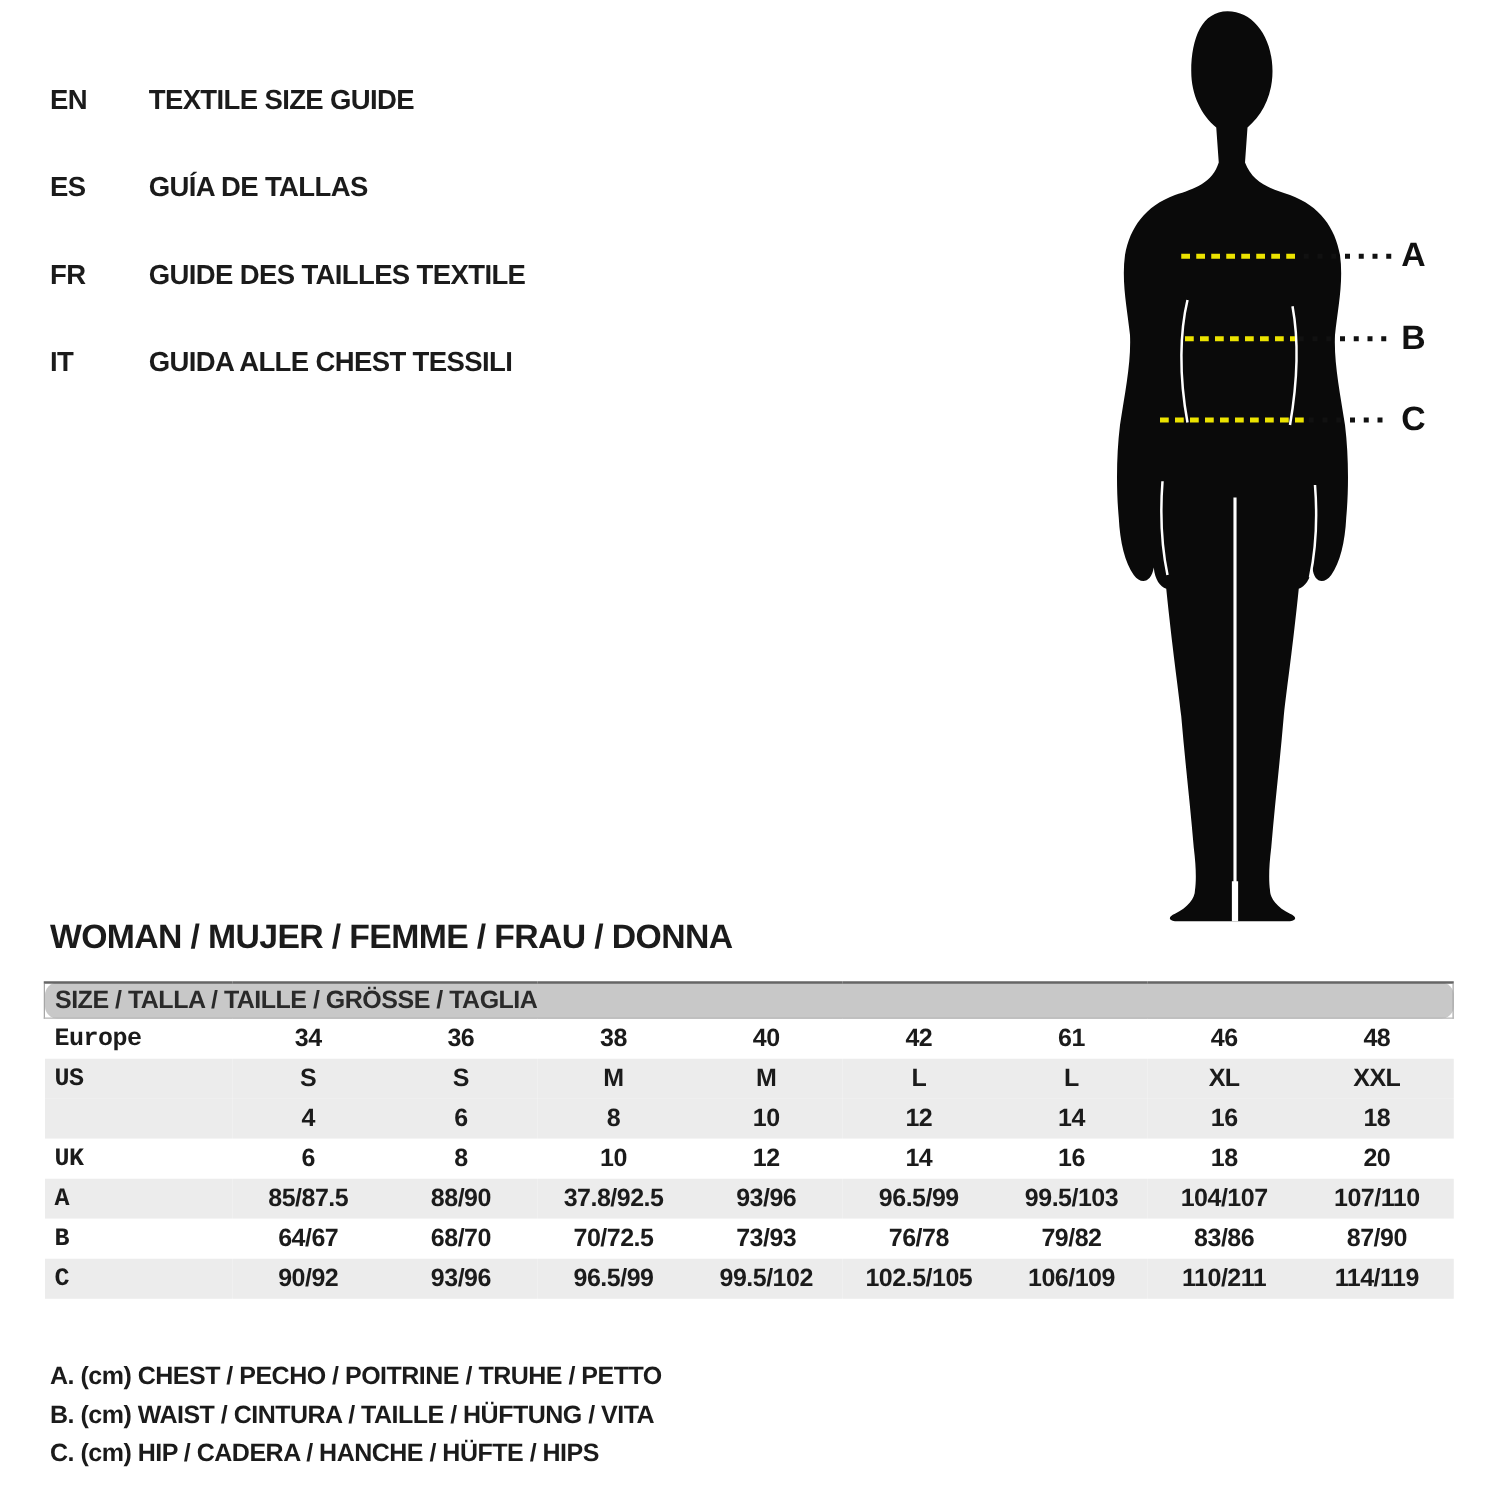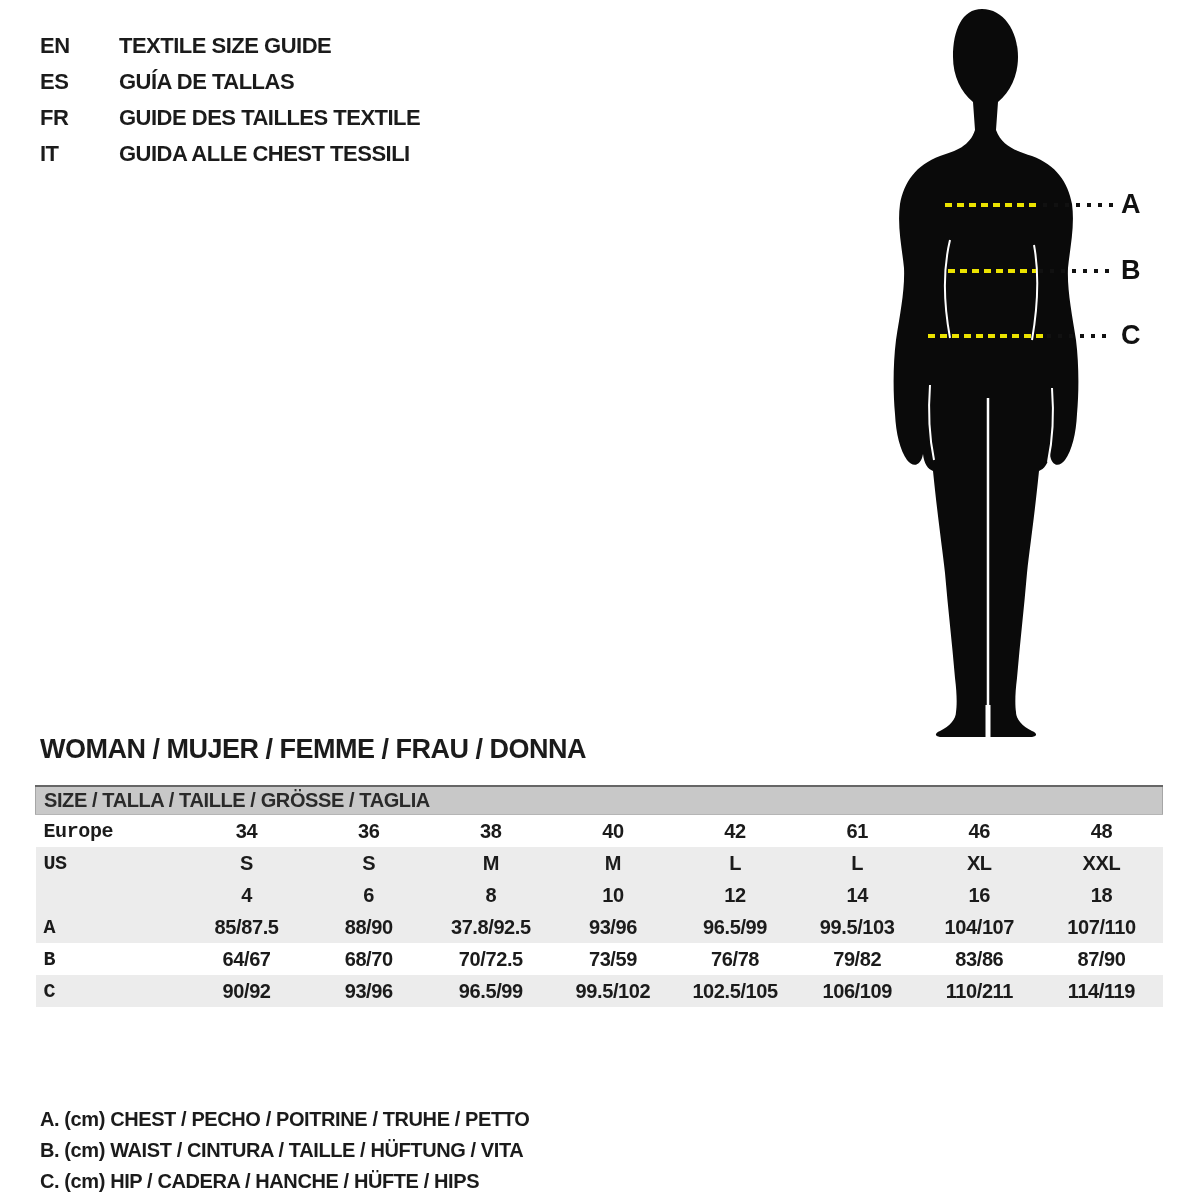--- a/index.html
+++ b/index.html
@@ -20,20 +20,21 @@
     top: 28px;
   }
   .lang-row {
     display: flex;
     height: 36px;
     line-height: 36px;
     font-size: 22px;
     font-weight: 700;
     letter-spacing: -0.5px;
     white-space: nowrap;
+    margin-top: 34px;
   }
   .lang-code { width: 79px; }
 
   
   .figure {
     position: absolute;
     left: 860px;
     top: 0;
     width: 340px;
     height: 745px;
@@ -89,30 +90,30 @@
   .size-table tr.t-header td {
     height: 27px;
     background: #c8c8c8;
     border-top: 2px solid #666666;
     border-left: 1px solid #a6a6a6;
     border-right: 1px solid #a6a6a6;
     border-bottom: 1px solid #b5b5b5;
     text-align: left;
     padding-left: 8px;
     color: #2a2a2a;
+    border-radius: 10px;
   }
   .size-table tr.row-gray td { background: #ececec; }
   .size-table tr.row-white td { background: #ffffff; }
 
   
   .legend {
     position: absolute;
     left: 40px;
     top: 1086px;
-    margin-top: 18px;
   }
   .legend-line {
     height: 31px;
     line-height: 31px;
     font-size: 20px;
     font-weight: 700;
     letter-spacing: -0.4px;
     white-space: nowrap;
   }
 </style>
@@ -245,37 +246,48 @@
       <td class="row-label"></td>
       <td>4</td>
       <td>6</td>
       <td>8</td>
       <td>10</td>
       <td>12</td>
       <td>14</td>
       <td>16</td>
       <td>18</td>
     </tr>
+    <tr class="row-white">
+      <td class="row-label">UK</td>
+      <td>6</td>
+      <td>8</td>
+      <td>10</td>
+      <td>12</td>
+      <td>14</td>
+      <td>16</td>
+      <td>18</td>
+      <td>20</td>
+    </tr>
     <tr class="row-gray">
       <td class="row-label">A</td>
       <td>85/87.5</td>
       <td>88/90</td>
       <td>37.8/92.5</td>
       <td>93/96</td>
       <td>96.5/99</td>
       <td>99.5/103</td>
       <td>104/107</td>
       <td>107/110</td>
     </tr>
     <tr class="row-white">
       <td class="row-label">B</td>
       <td>64/67</td>
       <td>68/70</td>
       <td>70/72.5</td>
-      <td>73/59</td>
+      <td>73/93</td>
       <td>76/78</td>
       <td>79/82</td>
       <td>83/86</td>
       <td>87/90</td>
     </tr>
     <tr class="row-gray">
       <td class="row-label">C</td>
       <td>90/92</td>
       <td>93/96</td>
       <td>96.5/99</td>

